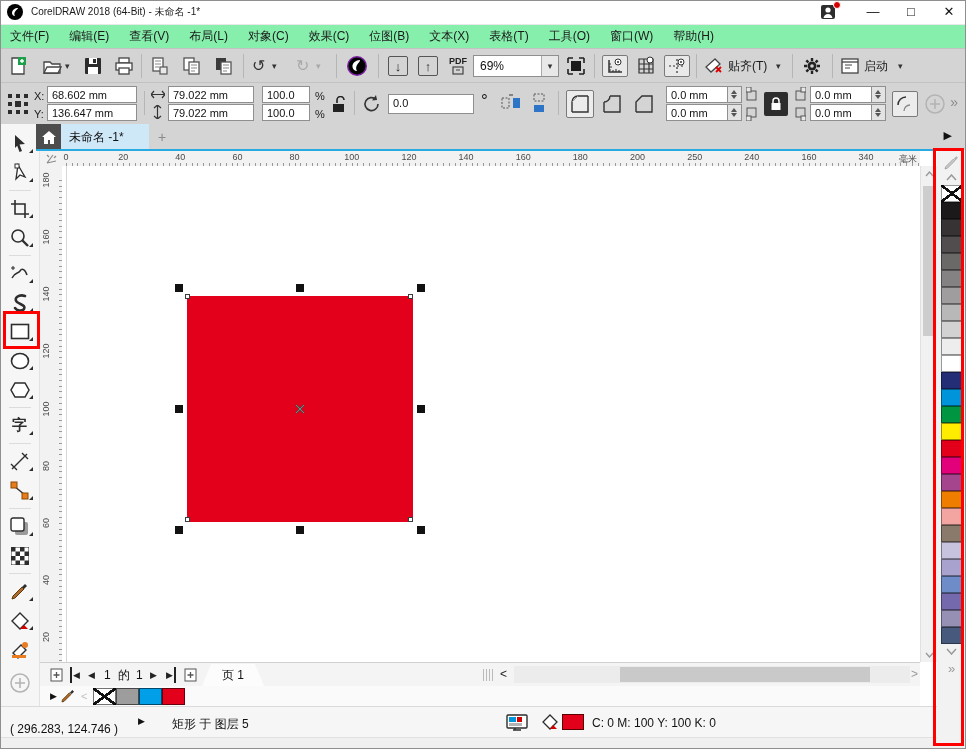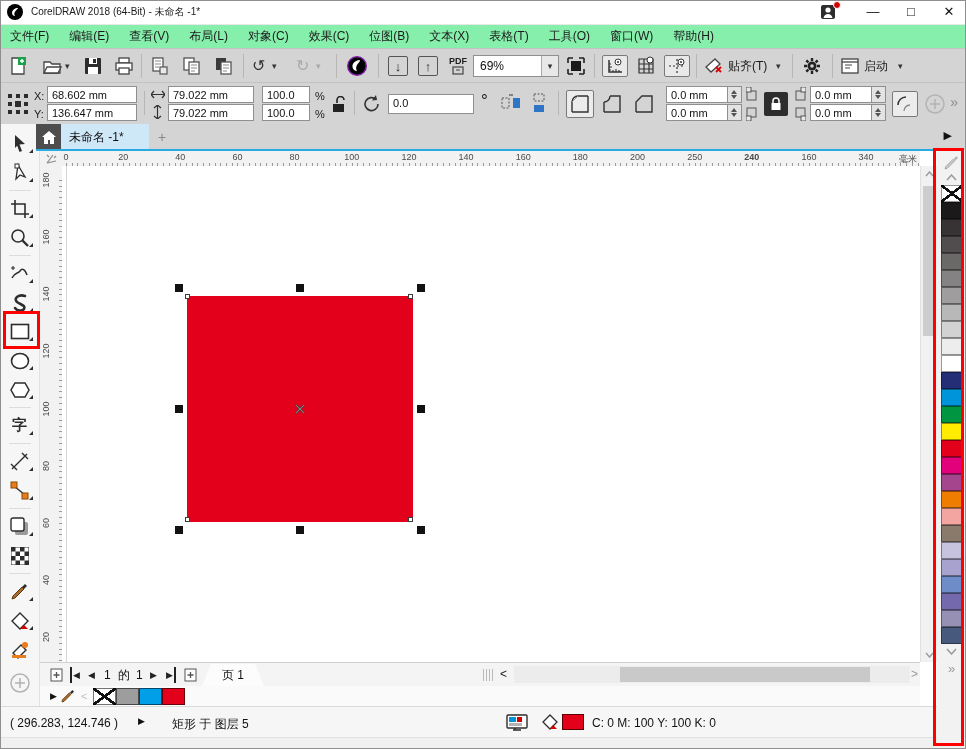--- a/index.html
+++ b/index.html
@@ -100,21 +100,21 @@
 
   
   #docpal-row { position:absolute; left:40px; top:686px; width:880px; height:20px; background:#fafafa; display:flex; align-items:center; gap:4px; padding-left:10px; }
   #docpal-flyout { font-size:9px; color:#111; }
   #docpal-left { font-size:11px; color:#c0c0c0; margin:0 2px; }
   #docpal-swatches { display:flex; }
   #docpal-swatches .swatch { width:23px; height:17px; margin:0; box-shadow:inset 0 0 0 1px rgba(0,0,0,.55); }
 
   
   #statusbar { position:absolute; left:0; top:706px; width:966px; height:31px; background:#f6f6f6; border-top:1px solid #dadada; font-size:12px; color:#111; }
-  #status-coords { position:absolute; left:10px; top:9px; }
+  #status-coords { position:absolute; left:10px; top:15px; }
   #status-flyout { position:absolute; left:138px; top:9px; font-size:9px; }
   #status-object { position:absolute; left:172px; top:9px; }
   #status-display-ico { position:absolute; left:506px; top:7px; }
   #status-fill-ico { position:absolute; left:541px; top:7px; }
   #status-fill-swatch { position:absolute; left:562px; top:7px; width:22px; height:16px; box-shadow:inset 0 0 0 1px #5a0000; }
   #status-fill-values { position:absolute; left:592px; top:9px; }
   #bottom-strip { position:absolute; left:0; top:737px; width:966px; height:12px; background:#f0f0f0; border-top:1px solid #e0e0e0; }
 
   
   #palette { position:absolute; left:937px; top:150px; width:29px; height:594px; background:#f2f2f2; z-index:10; display:flex; flex-direction:column; align-items:center; }
@@ -589,21 +589,21 @@
     <span class="tick-label" style="left: 118.3px; transform: translateX(-50%);">40</span>
     <span class="tick-label" style="left: 175.45px; transform: translateX(-50%);">60</span>
     <span class="tick-label" style="left: 232.6px; transform: translateX(-50%);">80</span>
     <span class="tick-label" style="left: 289.75px; transform: translateX(-50%);">100</span>
     <span class="tick-label" style="left: 346.9px; transform: translateX(-50%);">120</span>
     <span class="tick-label" style="left: 404.05px; transform: translateX(-50%);">140</span>
     <span class="tick-label" style="left: 461.2px; transform: translateX(-50%);">160</span>
     <span class="tick-label" style="left: 518.35px; transform: translateX(-50%);">180</span>
     <span class="tick-label" style="left: 575.5px; transform: translateX(-50%);">200</span>
     <span class="tick-label" style="left: 632.65px; transform: translateX(-50%);">250</span>
-    <span class="tick-label" style="left: 689.8px; transform: translateX(-50%); font-weight: bold;">240</span>
+    <span class="tick-label" style="left: 689.8px; transform: translateX(-50%);">240</span>
     <span class="tick-label" style="left: 746.95px; transform: translateX(-50%);">160</span>
     <span class="tick-label" style="left: 804.1px; transform: translateX(-50%);">340</span>
   </div>
 <div id="vruler">
     <span class="tick-label" style="top: 9px; left: -9px; width: 30px; text-align: center; transform: rotate(-90deg);">180</span>
     <span class="tick-label" style="top: 66.15px; left: -9px; width: 30px; text-align: center; transform: rotate(-90deg);">160</span>
     <span class="tick-label" style="top: 123.3px; left: -9px; width: 30px; text-align: center; transform: rotate(-90deg);">140</span>
     <span class="tick-label" style="top: 180.45px; left: -9px; width: 30px; text-align: center; transform: rotate(-90deg);">120</span>
     <span class="tick-label" style="top: 237.6px; left: -9px; width: 30px; text-align: center; transform: rotate(-90deg);">100</span>
     <span class="tick-label" style="top: 294.75px; left: -9px; width: 30px; text-align: center; transform: rotate(-90deg);">80</span>

